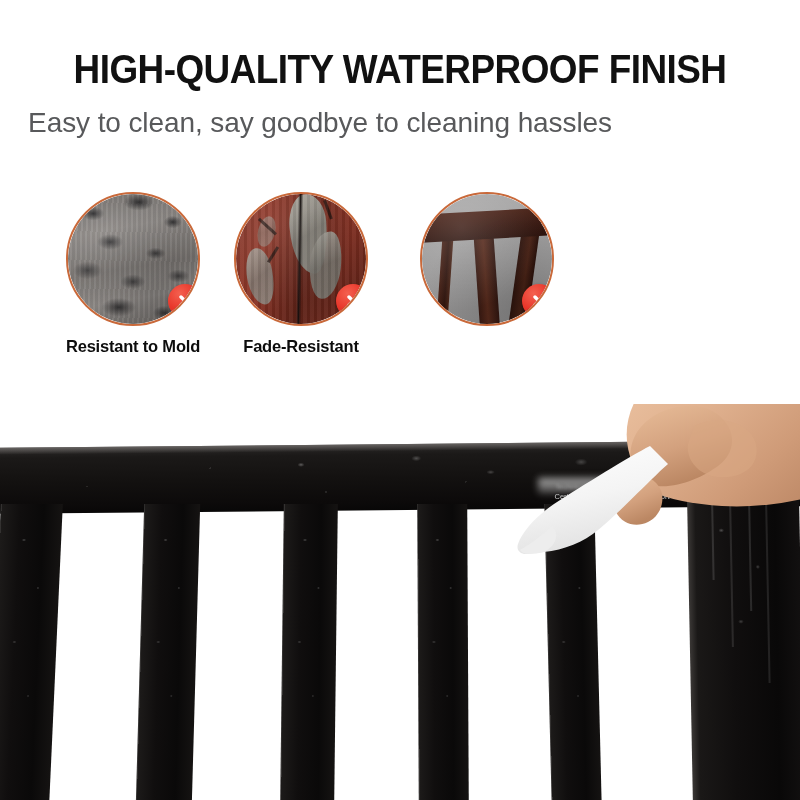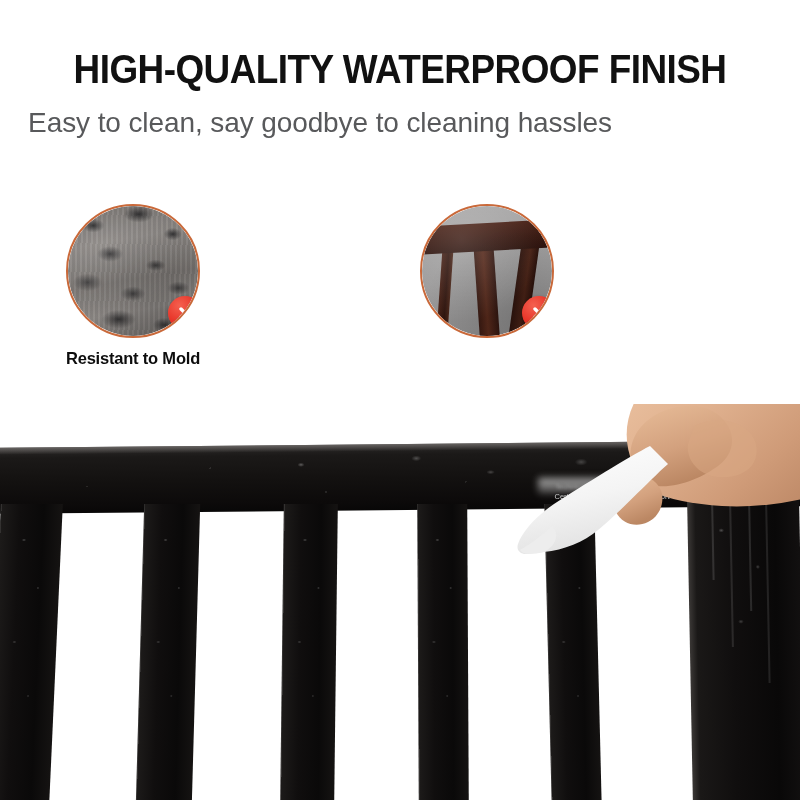--- a/index.html
+++ b/index.html
@@ -20,21 +20,21 @@
     transform:scaleX(0.90);transform-origin:center top;
     white-space:nowrap;
   }
   .subhead{
     position:absolute;left:0;top:104px;width:640px;text-align:center;
     font-size:28px;line-height:38px;color:#58595b;font-weight:400;
     letter-spacing:-0.1px;white-space:nowrap;
   }
 
   
-  .features{position:absolute;left:0;top:204px;width:800px;height:190px;}
+  .features{position:absolute;left:0;top:192px;width:800px;height:190px;}
   .feat{position:absolute;top:0;}
   .feat.f1{left:66px;}
   .feat.f2{left:234px;}
   .feat.f3{left:420px;}
 
   .circ{
     position:relative;width:134px;height:134px;border-radius:50%;
     border:2px solid #c9693a;overflow:hidden;box-sizing:border-box;
   }
   .circ .inner{position:absolute;inset:0;border-radius:50%;overflow:hidden;}
@@ -243,20 +243,42 @@
         </div>
         <div class="xbadge">
           <svg width="18" height="18" viewBox="0 0 18 18" aria-hidden="true">
             <path d="M5 5 L13 13 M13 5 L5 13" stroke="#ffffff" stroke-width="3.4" stroke-linecap="round"></path>
           </svg>
         </div>
       </div>
       <div class="featlabel">Resistant to Mold</div>
     </div>
 
+    <div class="feat f2">
+      <div class="circ">
+        <div class="inner">
+          <div class="fade-bg">
+            <div class="peel p1"></div>
+            <div class="peel p2"></div>
+            <div class="peel p3"></div>
+            <div class="peel p4"></div>
+            <div class="crack c1"></div>
+            <div class="crack c2"></div>
+            <div class="crack c3"></div>
+            <div class="seam"></div>
+          </div>
+        </div>
+        <div class="xbadge">
+          <svg width="18" height="18" viewBox="0 0 18 18" aria-hidden="true">
+            <path d="M5 5 L13 13 M13 5 L5 13" stroke="#ffffff" stroke-width="3.4" stroke-linecap="round"></path>
+          </svg>
+        </div>
+      </div>
+      <div class="featlabel">Fade-Resistant</div>
+    </div>
 
     <div class="feat f3">
       <div class="circ">
         <div class="inner">
           <div class="def-bg">
             <div class="postA"></div>
             <div class="postB"></div>
             <div class="postC"></div>
             <div class="toprail"></div>
           </div>

